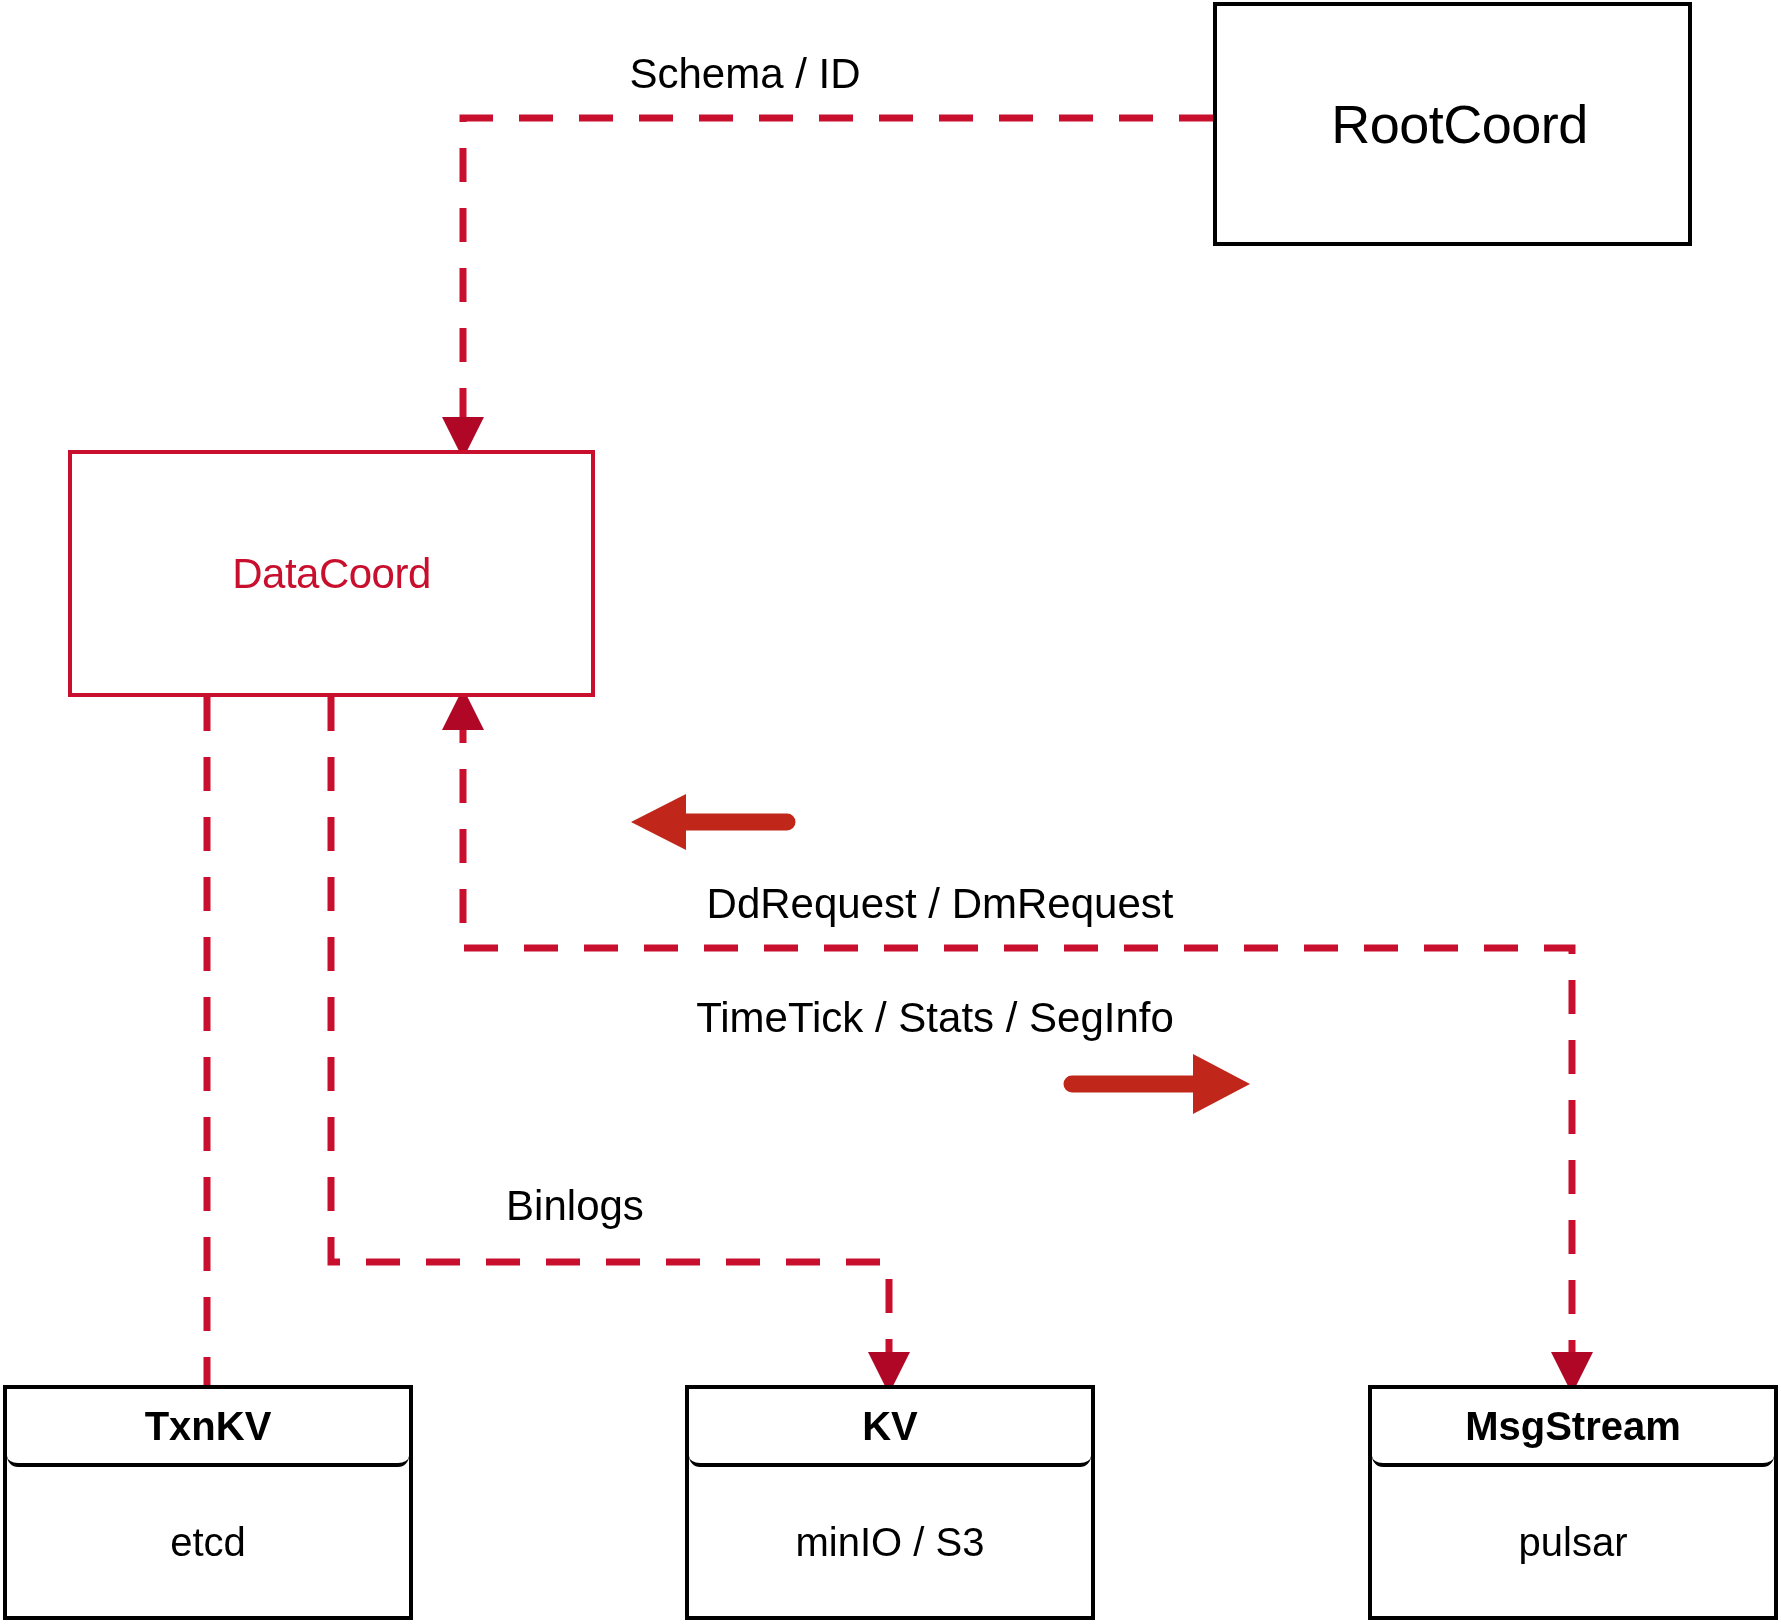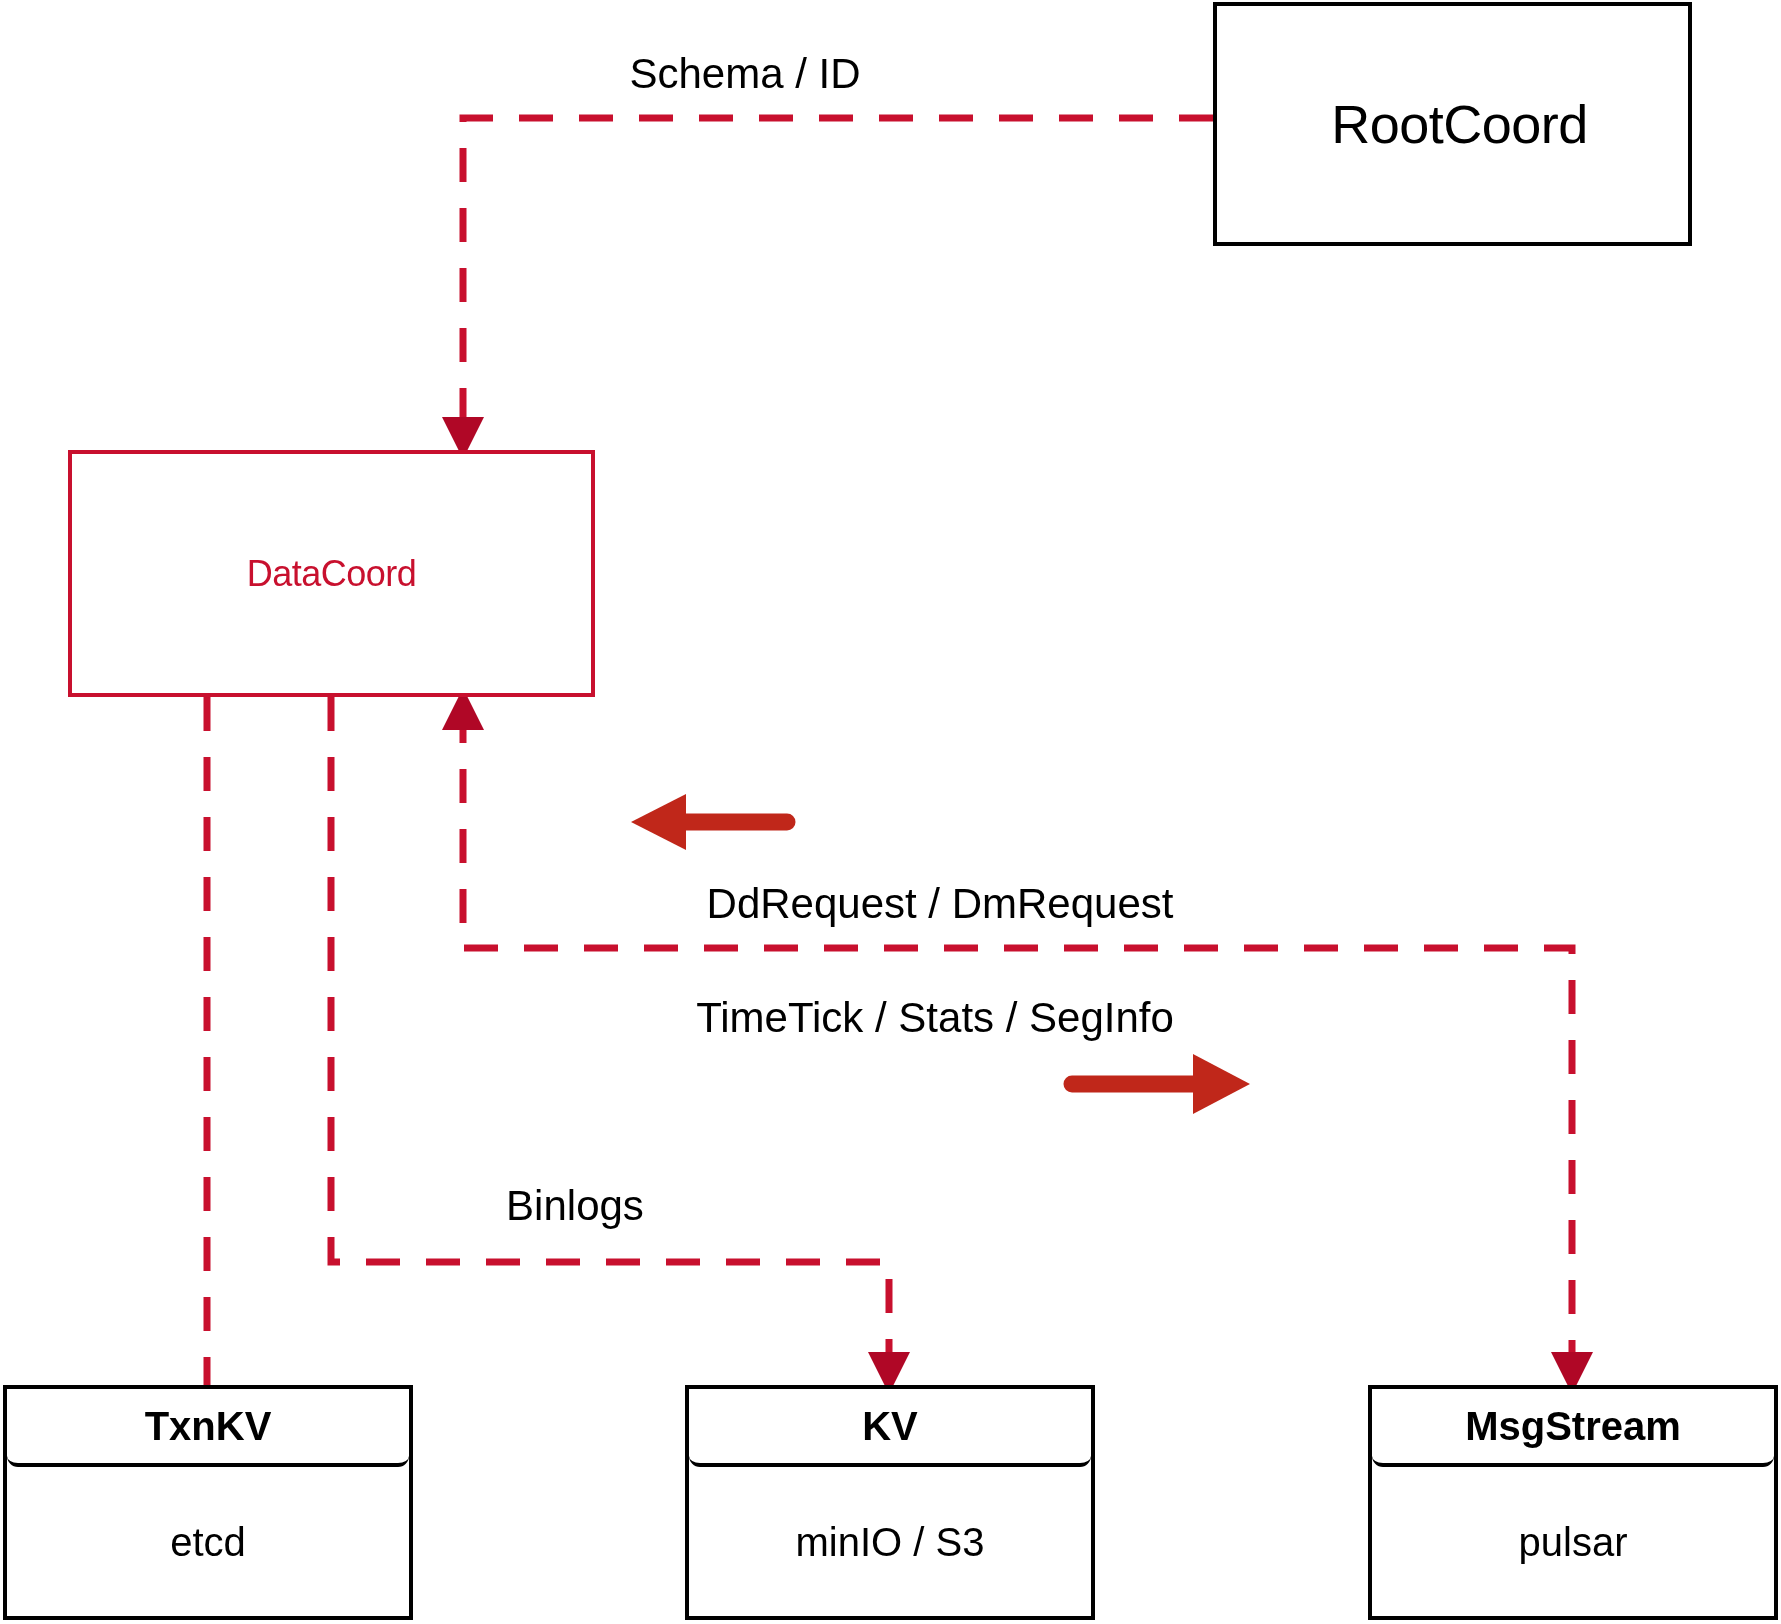--- a/index.html
+++ b/index.html
@@ -43,21 +43,21 @@
     justify-content: center;
   }
   .node-title-plain {
     font-size: 54px;
     color: #000000;
     font-weight: normal;
     letter-spacing: -0.5px;
     margin-left: 14px;
   }
   .node-title-accent {
-    font-size: 36px;
+    font-size: 42px;
     color: #c8102e;
     font-weight: normal;
     letter-spacing: -0.5px;
   }
   .node-split {
     border: 4px solid #000000;
     display: flex;
     flex-direction: column;
     padding: 0;
   }

